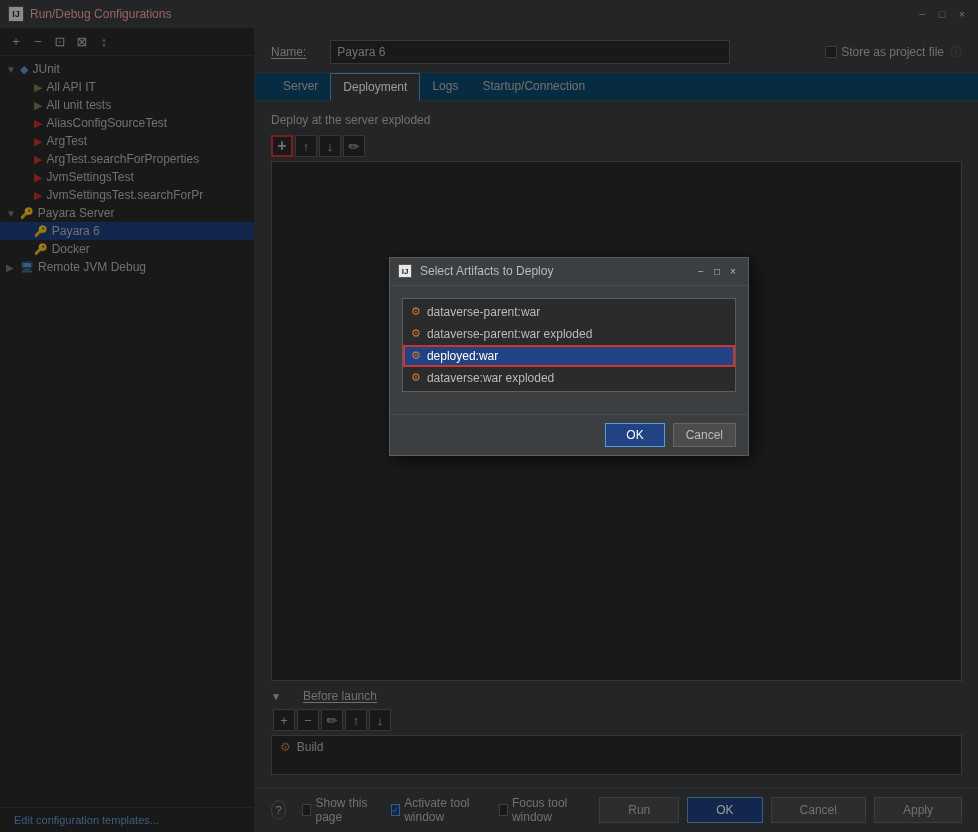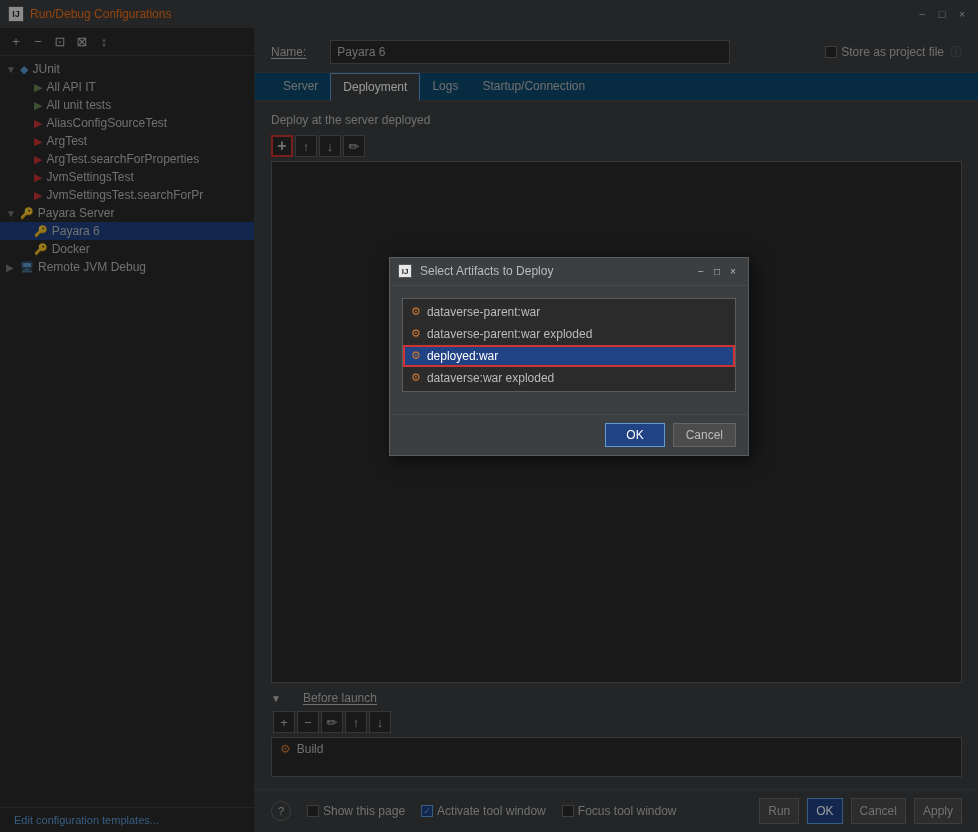--- a/index.html
+++ b/index.html
@@ -44,21 +44,21 @@
       background: #e8e8e8;
       border: 1px solid #555;
       display: flex;
       align-items: center;
       justify-content: center;
       font-size: 9px;
       font-weight: bold;
       color: #2b2b2b;
     }
     .title-bar-title {
-      color: #f97316;
+      color: #fca5a5;
       font-size: 12px;
     }
     .title-bar-controls {
       display: flex;
       align-items: center;
       gap: 4px;
     }
     .title-btn {
       width: 16px;
       height: 16px;
@@ -323,21 +323,21 @@
       align-items: center;
       gap: 16px;
     }
     .bottom-right {
       margin-left: auto;
       display: flex;
       align-items: center;
       gap: 8px;
     }
     .dialog-btn {
-      padding: 4px 8px;
+      padding: 4px 28px;
       background: #4c4c4c;
       border: 1px solid #666;
       color: #bbbbbb;
       cursor: pointer;
       font-size: 12px;
       height: 26px;
     }
     .dialog-btn.primary {
       background: #214283;
       border-color: #5c9bd6;
@@ -606,21 +606,21 @@
       </div>
 
       <div class="tabs">
         <div class="tab">Server</div>
         <div class="tab active" style="border:1px solid #5c9bd6; border-bottom:1px solid #3c3f41; background:#3c3f41;">Deployment</div>
         <div class="tab">Logs</div>
         <div class="tab">Startup/Connection</div>
       </div>
 
       <div class="tab-content">
-        <div class="section-label">Deploy at the server deployed</div>
+        <div class="section-label">Deploy at the server exploded</div>
         <div class="deploy-toolbar">
           <button class="deploy-btn active-border" style="font-size:16px; font-weight:bold;">+</button>
           <button class="deploy-btn">↑</button>
           <button class="deploy-btn">↓</button>
           <button class="deploy-btn">✏</button>
         </div>
         <div class="deploy-list">
           <span style="color:#555;">Nothing to deploy</span>
         </div>
 

